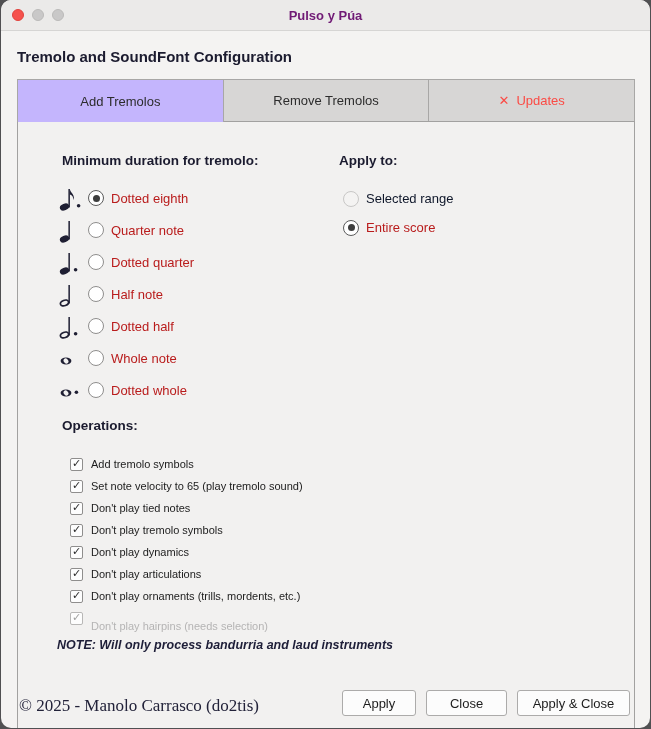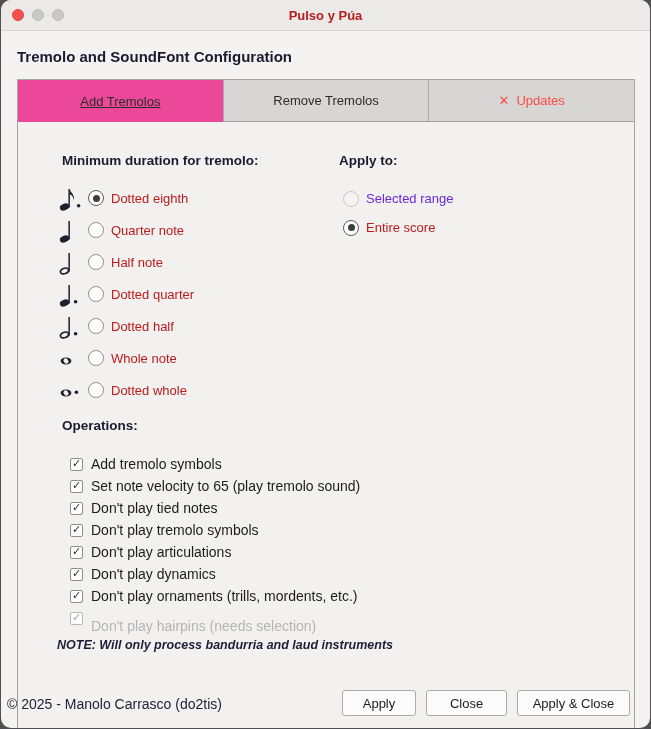--- a/index.html
+++ b/index.html
@@ -18,40 +18,40 @@
     position:absolute;left:0;top:0;right:0;height:30px;
     background:#ebeae9;border-bottom:1px solid #d6d5d4;
   }
   .lights{position:absolute;left:11px;top:9px;display:flex;gap:8px;}
   .light{width:12px;height:12px;border-radius:50%;}
   .light.red{background:#f5524d;border:1px solid #e0423d;box-sizing:border-box;}
   .light.gray{background:#c9c8c8;border:1px solid #bbbab9;box-sizing:border-box;}
   .win-title{
     position:absolute;left:0;right:0;top:0;height:30px;
     display:flex;align-items:center;justify-content:center;
-    font-size:13px;font-weight:700;color:#b91c1c;
+    font-size:13px;font-weight:700;color:#701a75;
   }
   
   .heading{
     position:absolute;left:16px;top:48px;
     font-size:15px;font-weight:700;color:#1b1b2f;
   }
   
   .tabbar{
     position:absolute;left:16px;top:79px;width:618px;height:42px;
     display:flex;
   }
   .tab{
     flex:1;display:flex;align-items:center;justify-content:center;gap:7px;
     background:#d7d6d5;border:1px solid #a8a7a6;border-bottom:none;
     box-sizing:border-box;font-size:13px;color:#2c2c2c;cursor:default;
   }
   .tab + .tab{margin-left:-1px;}
   .tab.active{
-    position:relative;z-index:2;height:43px;background:#ec4899;text-decoration:underline;
+    position:relative;z-index:2;height:43px;background:#c4b5fd;
   }
   .tab.updates{color:var(--red,#fb4b45);}
   .tab .x-glyph{font-size:13px;}
   
   .pane{
     position:absolute;left:16px;top:121px;width:618px;height:699px;
     border:1px solid #a2a1a0;background:#f2f1f0;box-sizing:border-box;
   }
   .sec-label{
     position:absolute;font-size:13.5px;font-weight:700;color:#1b1b2f;
@@ -65,41 +65,41 @@
     width:16px;height:16px;border-radius:50%;background:#fff;
     border:1px solid #8f8e8d;box-sizing:border-box;flex:0 0 16px;
     display:flex;align-items:center;justify-content:center;
   }
   .radio.sel{border:1.5px solid #5b5b5b;}
   .radio.sel::after{content:"";width:7px;height:7px;border-radius:50%;background:#3d3d3d;}
   .radio.disabled{border-color:#c8c7c6;background:#f4f3f2;}
   .r-label{margin-left:7px;font-size:13px;color:#b91c1c;}
   .apply-rows{position:absolute;left:325px;top:62px;}
   .apply-row{display:flex;align-items:center;height:29px;}
-  .apply-row .r-label.dis{color:#6d28d9;}
+  .apply-row .r-label.dis{color:#0f172a;}
   
   .chk-rows{position:absolute;left:52px;top:331px;}
   .chk-row{display:flex;align-items:center;height:22px;}
   .checkbox{
     width:13px;height:13px;background:#fdfdfd;border:1px solid #8f8e8d;
     border-radius:2px;box-sizing:border-box;flex:0 0 13px;
     display:flex;align-items:center;justify-content:center;
   }
   .checkbox::after{content:"\2713";font-size:11px;line-height:1;color:#2b2b2b;margin-top:-1px;}
   .chk-row.disabled .checkbox{border-color:#b8b7b6;}
   .chk-row.disabled .checkbox::after{color:#a0a09f;}
-  .c-label{margin-left:8px;font-size:14px;color:#1c1c1c;}
+  .c-label{margin-left:8px;font-size:11px;color:#1c1c1c;}
   .chk-row.disabled .c-label{color:#b5b4b4;margin-top:16px;}
   .note-text{
     position:absolute;left:39px;top:516px;
     font-size:12.5px;font-style:italic;font-weight:700;color:#1e1e38;
   }
   
   .copyright{
-    position:absolute;left:6px;top:696px;font-size:14px;color:#222239;
+    position:absolute;left:18px;top:696px;font-size:17px;color:#222239;font-family:Liberation Serif, serif;
   }
   .footer-buttons{
     position:absolute;right:20px;top:690px;display:flex;gap:10px;
   }
   .btn{
     height:26px;background:#fcfcfc;border:1px solid #acabaa;border-radius:3px;
     font-size:13px;color:#1d1d1d;display:flex;align-items:center;justify-content:center;
     box-sizing:border-box;padding:0 12px;font-family:inherit;
   }
   .btn.apply{min-width:74px;}
@@ -163,38 +163,38 @@
             <rect x="10.4" y="5" width="1.5" height="18.5"></rect>
           </svg>
         </span>
         <span class="radio"></span>
         <span class="r-label">Quarter note</span>
       </div>
 
       <div class="dur-row">
         <span class="note-icon">
           <svg width="24" height="28" viewBox="0 0 24 28" fill="currentColor">
+            <ellipse cx="6.5" cy="23" rx="4.8" ry="3.3" transform="rotate(-21 6.5 23)"></ellipse>
+            <rect x="10.4" y="5" width="1.5" height="18.5"></rect>
+            <circle cx="17.6" cy="21.8" r="1.8"></circle>
+          </svg>
+        </span>
+        <span class="radio"></span>
+        <span class="r-label">Dotted quarter</span>
+      </div>
+
+      <div class="dur-row">
+        <span class="note-icon">
+          <svg width="24" height="28" viewBox="0 0 24 28" fill="currentColor">
             <ellipse cx="6.5" cy="23" rx="4.2" ry="2.7" transform="rotate(-21 6.5 23)" fill="none" stroke="currentColor" stroke-width="1.7"></ellipse>
             <rect x="10.4" y="5" width="1.5" height="18.5"></rect>
           </svg>
         </span>
         <span class="radio"></span>
         <span class="r-label">Half note</span>
-      </div>
-
-      <div class="dur-row">
-        <span class="note-icon">
-          <svg width="24" height="28" viewBox="0 0 24 28" fill="currentColor">
-            <ellipse cx="6.5" cy="23" rx="4.8" ry="3.3" transform="rotate(-21 6.5 23)"></ellipse>
-            <rect x="10.4" y="5" width="1.5" height="18.5"></rect>
-            <circle cx="17.6" cy="21.8" r="1.8"></circle>
-          </svg>
-        </span>
-        <span class="radio"></span>
-        <span class="r-label">Dotted quarter</span>
       </div>
 
       <div class="dur-row">
         <span class="note-icon">
           <svg width="24" height="28" viewBox="0 0 24 28" fill="currentColor">
             <ellipse cx="6.5" cy="23" rx="4.2" ry="2.7" transform="rotate(-21 6.5 23)" fill="none" stroke="currentColor" stroke-width="1.7"></ellipse>
             <rect x="10.4" y="5" width="1.5" height="18.5"></rect>
             <circle cx="17.6" cy="21.8" r="1.8"></circle>
           </svg>
         </span>
@@ -251,25 +251,25 @@
       <div class="chk-row">
         <span class="checkbox"></span>
         <span class="c-label">Don't play tied notes</span>
       </div>
       <div class="chk-row">
         <span class="checkbox"></span>
         <span class="c-label">Don't play tremolo symbols</span>
       </div>
       <div class="chk-row">
         <span class="checkbox"></span>
+        <span class="c-label">Don't play dynamics</span>
+      </div>
+      <div class="chk-row">
+        <span class="checkbox"></span>
         <span class="c-label">Don't play articulations</span>
-      </div>
-      <div class="chk-row">
-        <span class="checkbox"></span>
-        <span class="c-label">Don't play dynamics</span>
       </div>
       <div class="chk-row">
         <span class="checkbox"></span>
         <span class="c-label">Don't play ornaments (trills, mordents, etc.)</span>
       </div>
       <div class="chk-row disabled">
         <span class="checkbox"></span>
         <span class="c-label">Don't play hairpins (needs selection)</span>
       </div>
     </div>

